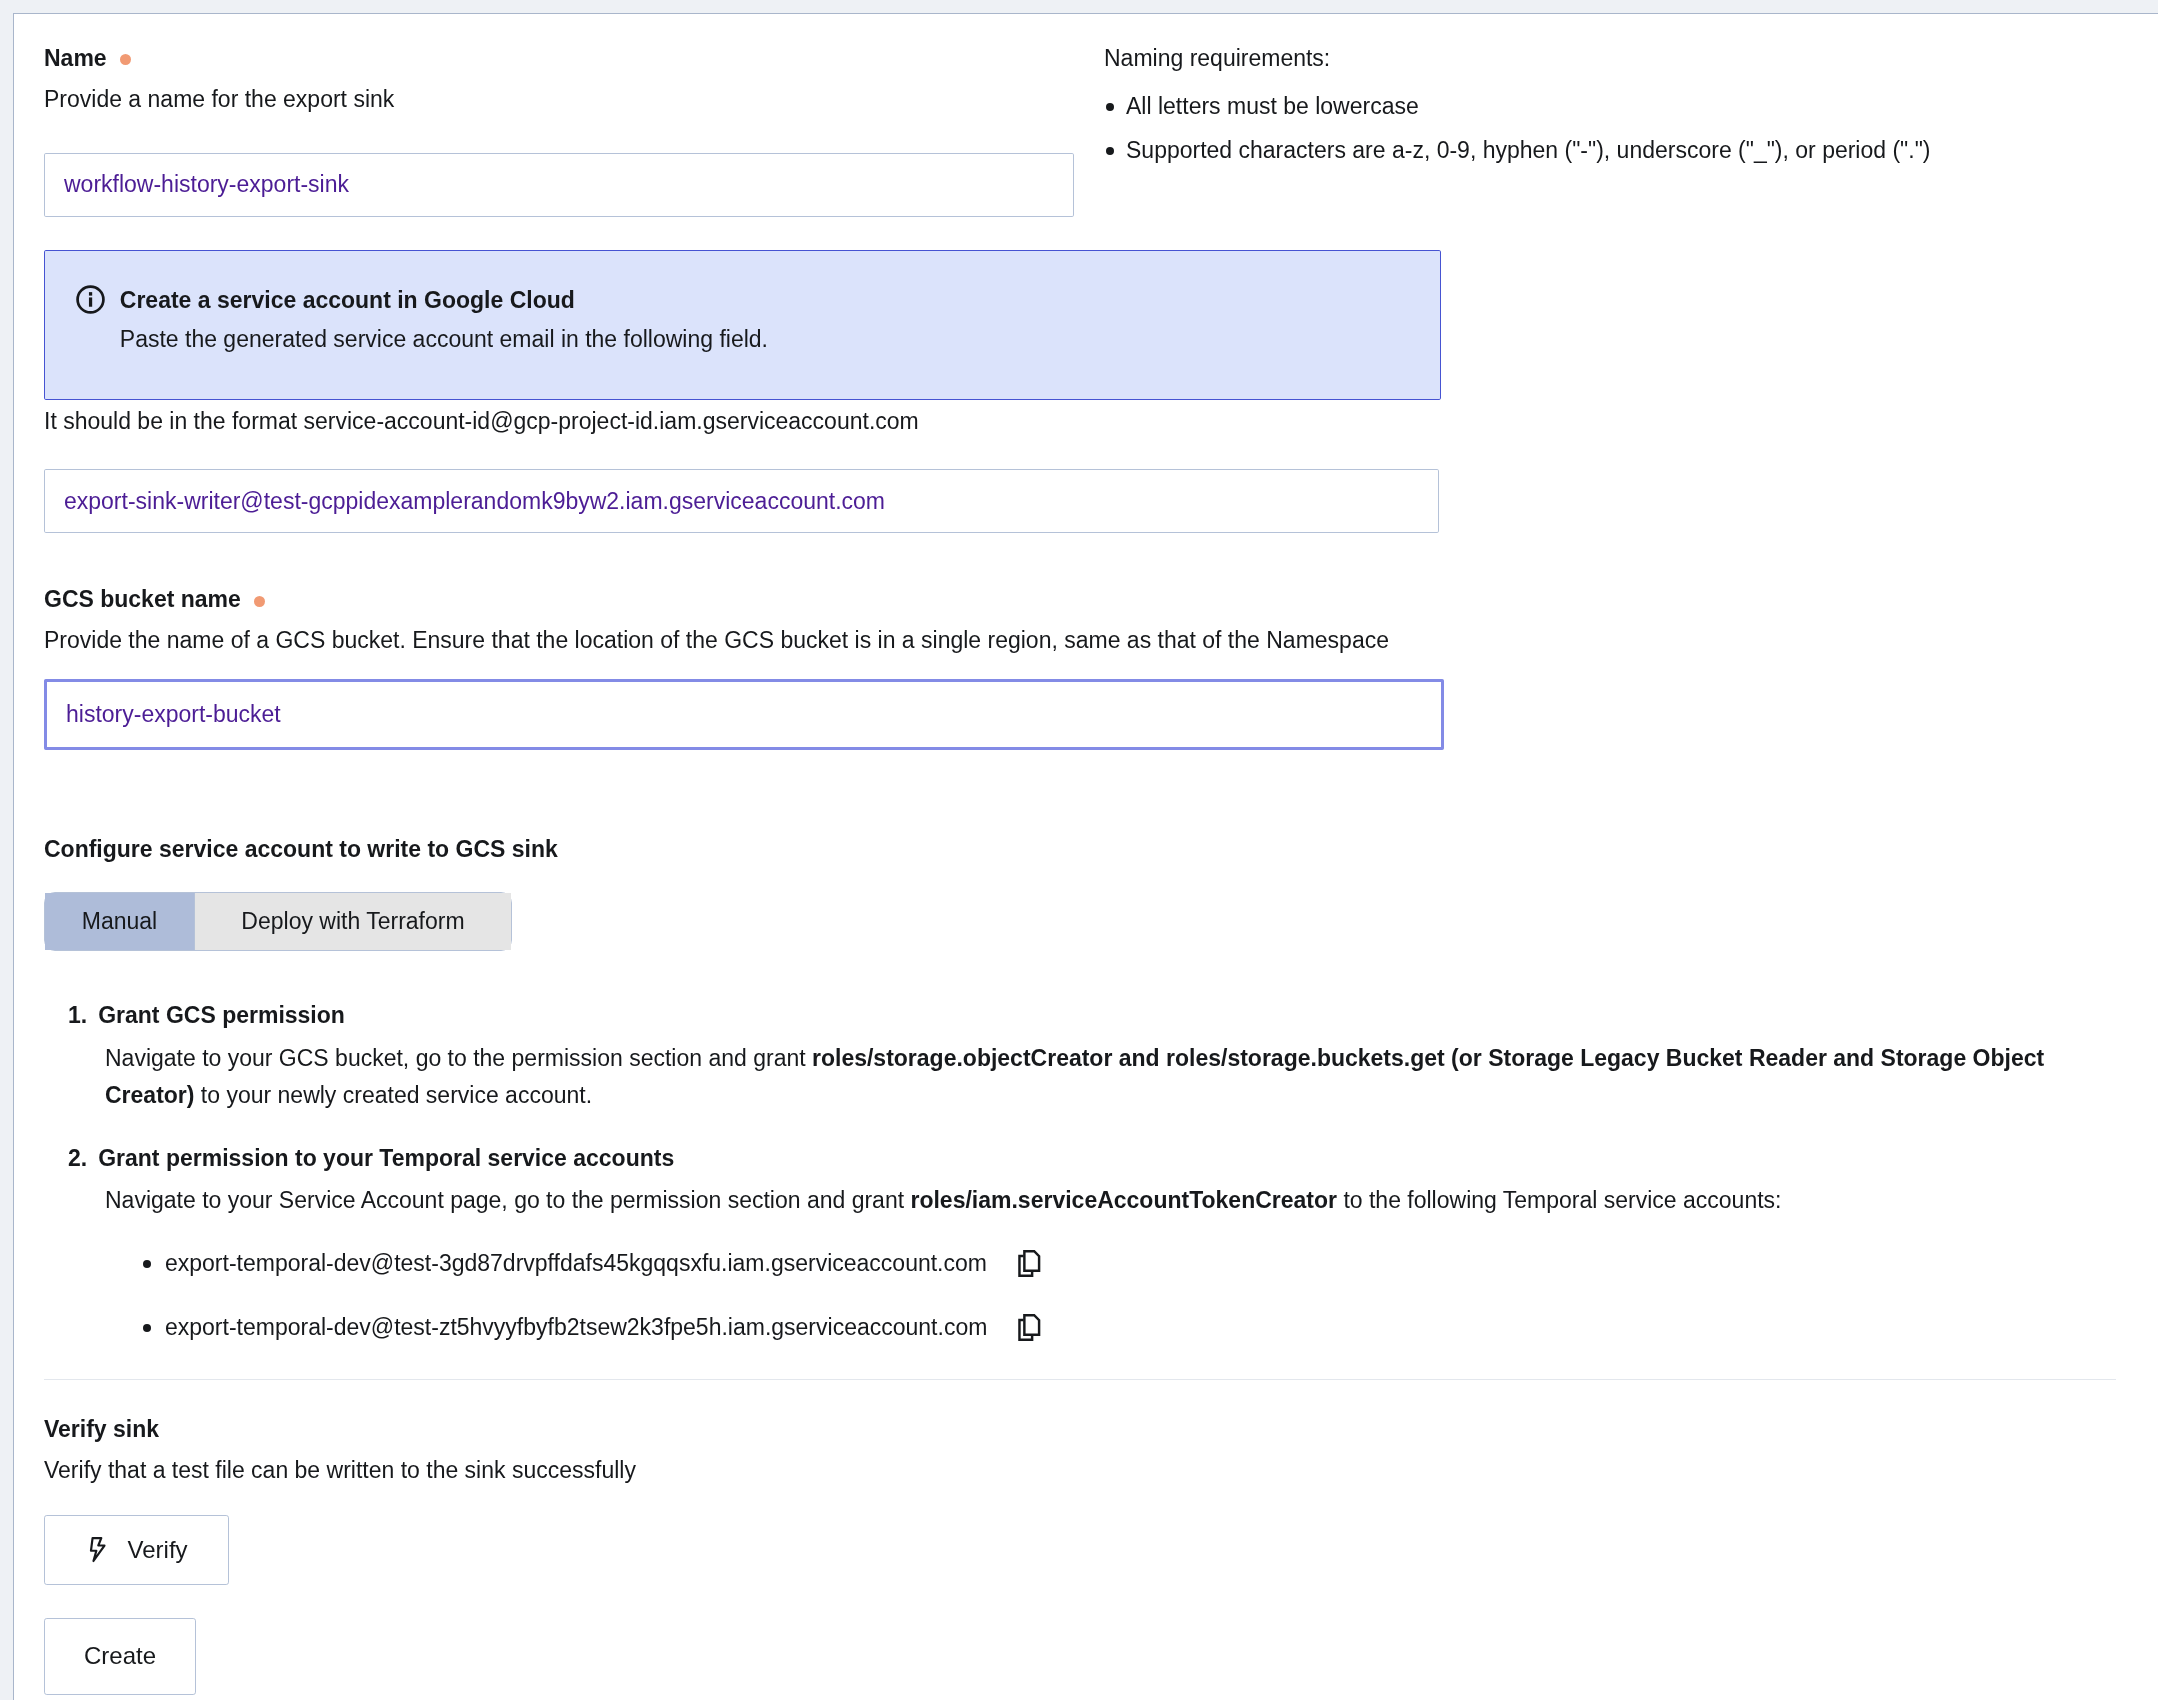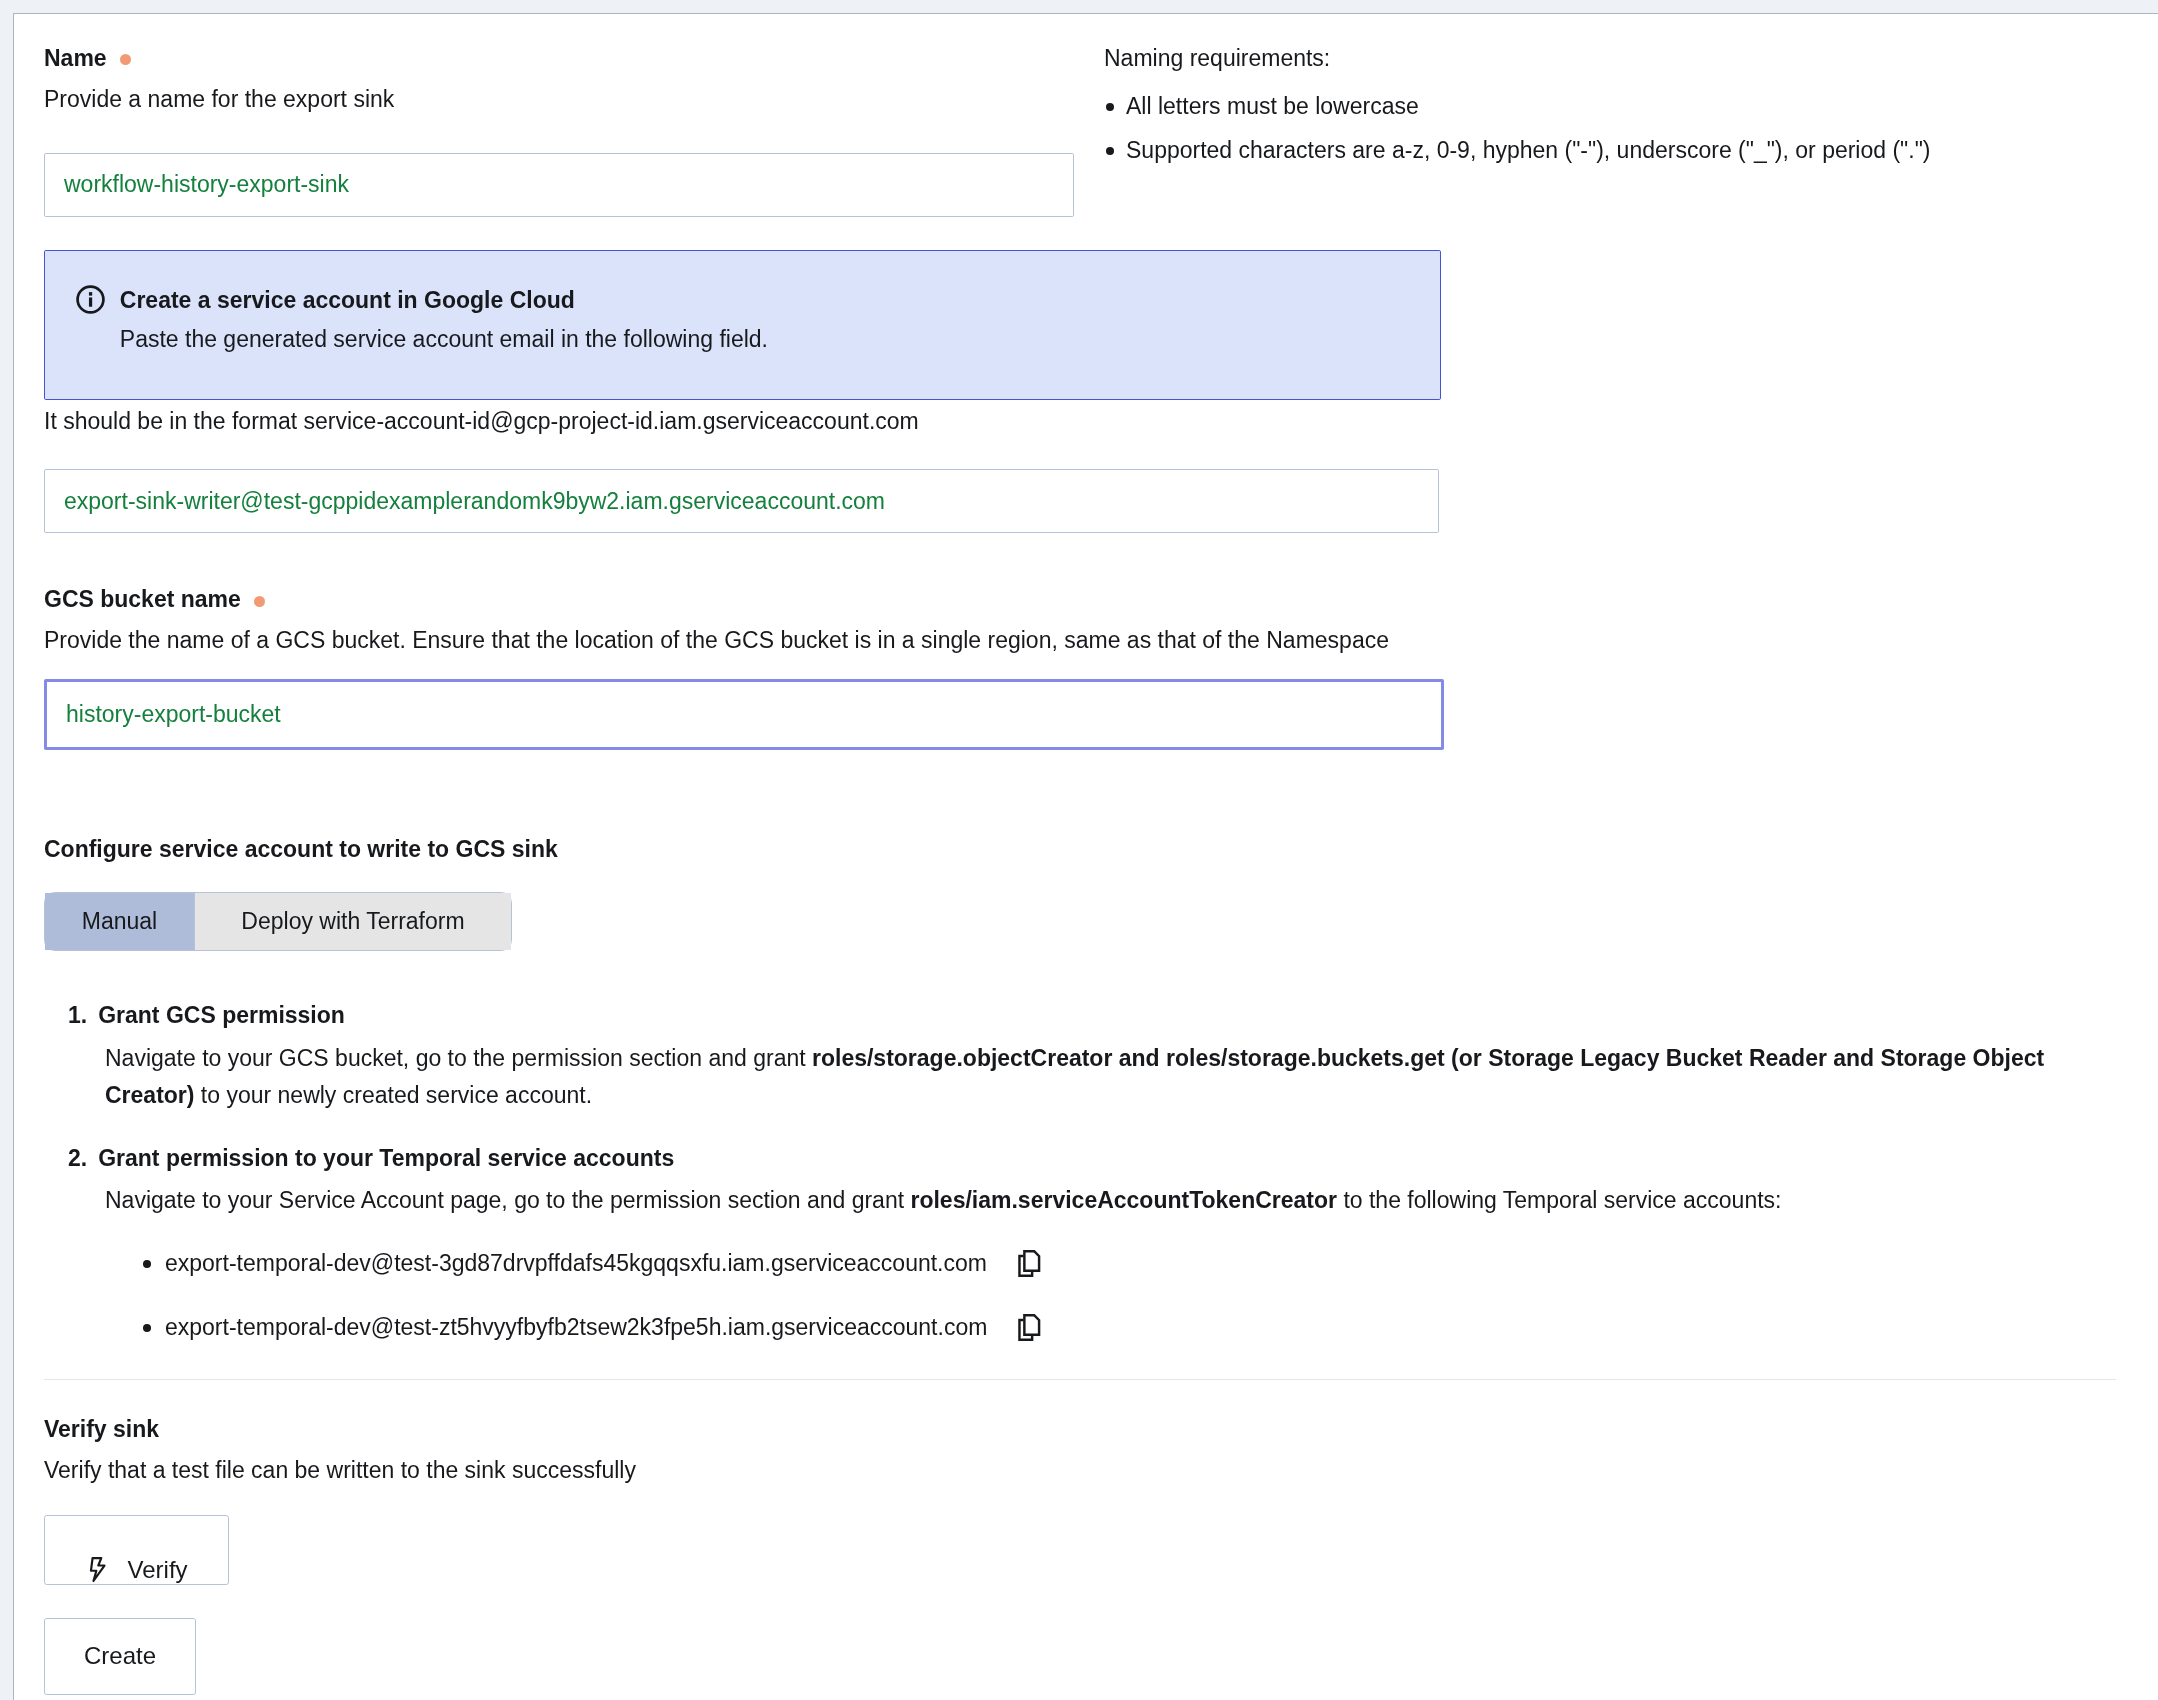--- a/index.html
+++ b/index.html
@@ -26,21 +26,21 @@
 
   .label-row { display: flex; align-items: center; gap: 13px; height: 37px; }
   .field-label { font-size: 23px; font-weight: 700; line-height: 37px; }
   .req-dot { width: 11px; height: 11px; border-radius: 50%; background: #f19a73; display: inline-block; margin-top: 2.8px; }
   .field-desc { font-size: 23px; line-height: 37px; margin-top: 3.7px; }
 
   .text-input {
     display: block; width: 100%; height: 64px;
     border: 1.8px solid #b5c2d8; background: #fff; border-radius: 1.8px;
     font-family: "Liberation Sans", "DejaVu Sans", sans-serif;
-    font-size: 23px; color: #15803d; padding: 0 19px; outline: none;
+    font-size: 23px; color: #4c1d95; padding: 0 19px; outline: none;
   }
   .name-input { margin-top: 35px; }
 
   .req-list { list-style: none; margin-top: 11px; }
   .req-list li { position: relative; padding-left: 22px; margin-top: 7.3px; font-size: 23px; line-height: 37px; }
   .req-list li::before { content: ""; position: absolute; left: 1.8px; top: 14.7px; width: 8.3px; height: 8.3px; border-radius: 50%; background: #17191c; }
 
   .info-box {
     margin-top: 33px; width: 1397px; min-height: 150px;
     background: #dbe3fb; border: 1.8px solid #4653d2; border-radius: 1.8px;
@@ -78,21 +78,21 @@
   .copy-btn { width: 31px; height: 31px; border: none; background: transparent; padding: 0; cursor: pointer; display: inline-flex; }
   .copy-btn svg { width: 31px; height: 31px; }
 
   .divider { border: none; border-top: 1.8px solid #e3e7ed; margin: 33px 0 0 0; width: 2072px; }
 
   .verify-heading { margin-top: 31px; font-size: 23px; font-weight: 700; line-height: 37px; }
   .verify-desc { font-size: 23px; line-height: 37px; margin-top: 3.7px; }
   .verify-btn {
     margin-top: 26px; width: 185px; height: 70px;
     background: #fff; border: 1.8px solid #b5c2d8; border-radius: 2.8px;
-    display: flex; align-items: flex-end; justify-content: center; gap: 14.7px;
+    display: flex; align-items: center; justify-content: center; gap: 14.7px;
     font-family: "Liberation Sans", "DejaVu Sans", sans-serif; font-size: 24px; color: #17191c; cursor: pointer;
   }
   .verify-btn svg { width: 27.5px; height: 27.5px; }
 
   .actions { margin-top: 33px; display: flex; align-items: center; }
   .create-btn {
     width: 152px; height: 77px; background: #fff; border: 1.8px solid #b5c2d8; border-radius: 2.8px;
     font-family: "Liberation Sans", "DejaVu Sans", sans-serif; font-size: 24px; color: #17191c; cursor: pointer;
   }
 </style>

